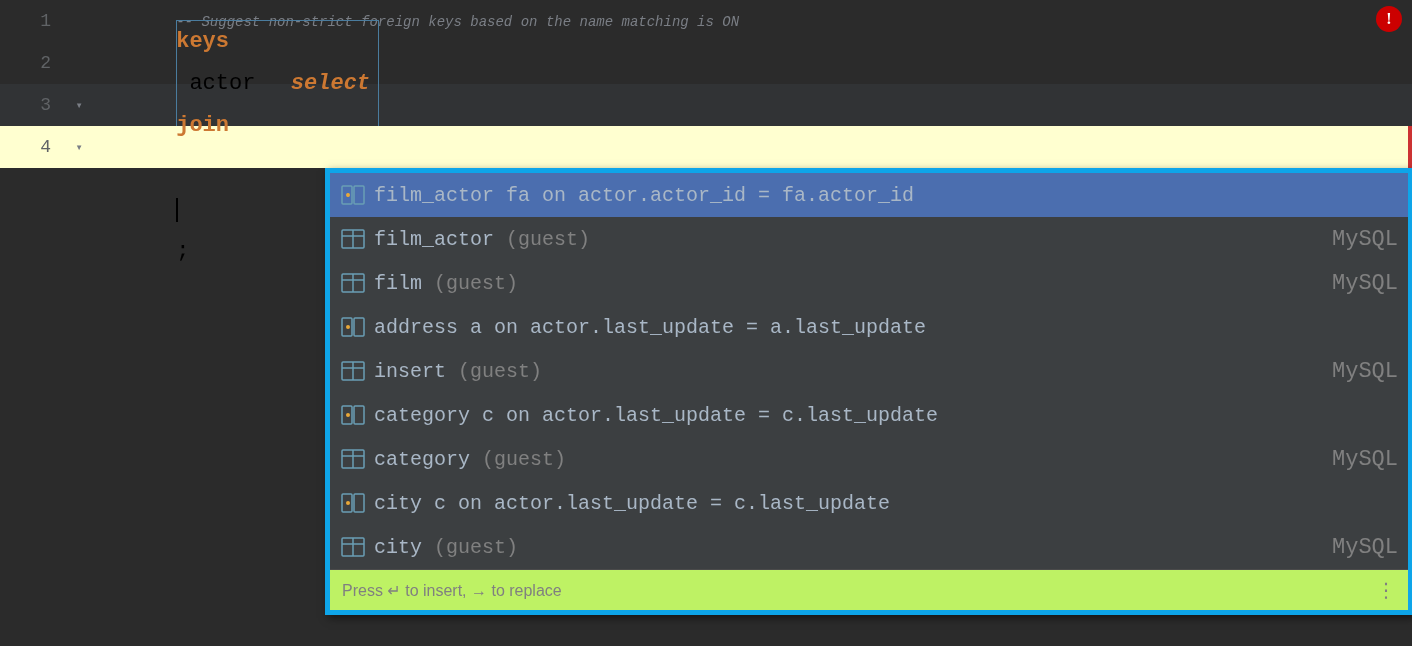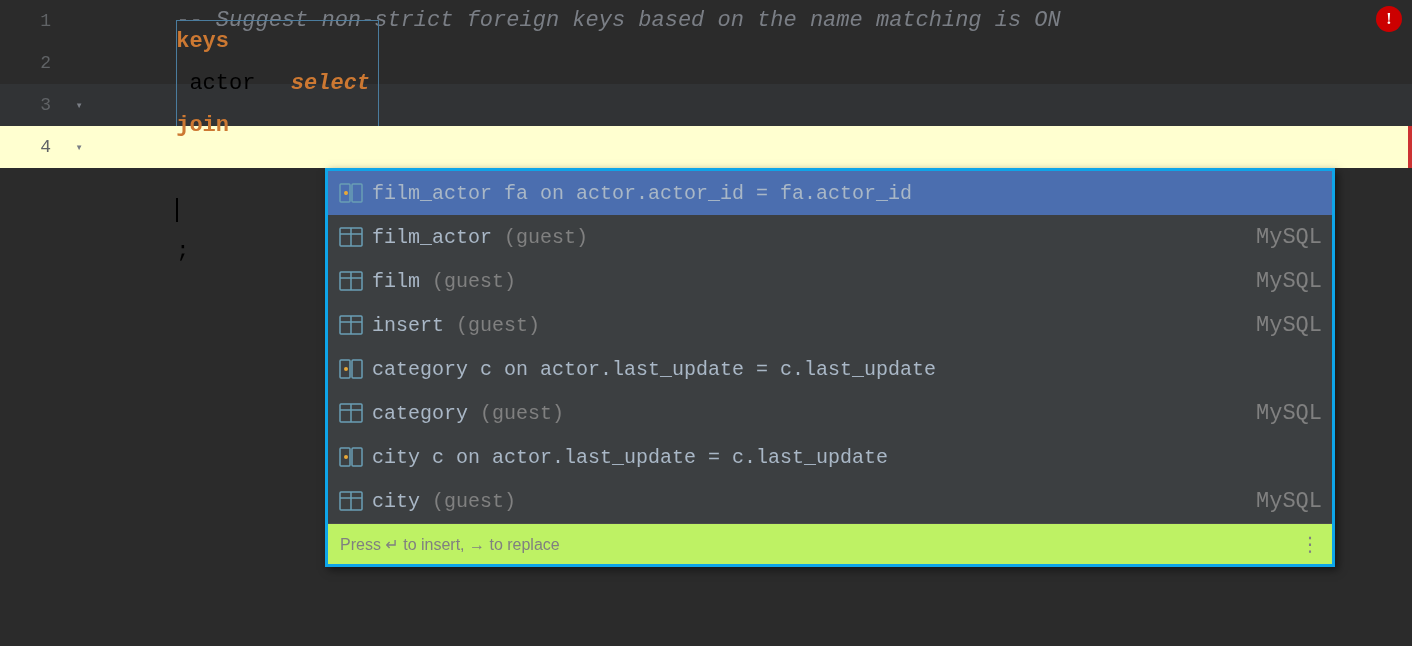--- a/index.html
+++ b/index.html
@@ -78,21 +78,21 @@
     }
 
     .keyword-select {
       color: #cc7832;
       font-weight: bold;
     }
 
     .line-1-comment {
       color: #7a7e85;
       font-style: italic;
-      font-size: 22px;
+      font-size: 14px;
     }
 
     .asterisk {
       color: #a9b7c6;
     }
 
     .line-3-content {
       color: #a9b7c6;
     }
 
@@ -127,23 +127,23 @@
       width: 4px;
       height: 42px;
       background: #cc3333;
     }
 
     
     .autocomplete {
       position: absolute;
       left: 325px;
       top: 168px;
-      width: 1010px;
+      width: 1088px;
       background: #3c3f41;
-      border: 3px solid #0ea5e9;
+      border: 5px solid #0ea5e9;
       z-index: 100;
       box-shadow: 3px 3px 8px rgba(0,0,0,0.5);
     }
 
     .ac-item {
       display: flex;
       align-items: center;
       height: 44px;
       padding: 0 10px;
       cursor: pointer;
@@ -327,20 +327,32 @@
           <line x1="12" y1="1" x2="12" y2="19" stroke="#6a9fb5" stroke-width="1.5"></line>
         </svg>
       </div>
       <div class="ac-text">
         <span class="table-name">film</span>
         <span class="guest-text"> </span><span class="guest-text">(guest)</span>
       </div>
       <div class="ac-source">MySQL</div>
     </div>
 
+    <div class="ac-item">
+      <div class="ac-icon">
+        <svg width="24" height="22" viewBox="0 0 24 22">
+          <rect x="1" y="2" width="10" height="18" rx="1" fill="none" stroke="#6a9fb5" stroke-width="1.5"></rect>
+          <rect x="13" y="2" width="10" height="18" rx="1" fill="none" stroke="#6a9fb5" stroke-width="1.5"></rect>
+          <circle cx="7" cy="11" r="2" fill="#e8a838"></circle>
+        </svg>
+      </div>
+      <div class="ac-text">
+        <span class="join-suggestion">address a on actor.last_update = a.last_update</span>
+      </div>
+    </div>
 
     <div class="ac-item">
       <div class="ac-icon">
         <svg width="24" height="20" viewBox="0 0 24 20">
           <rect x="1" y="1" width="22" height="18" rx="1" fill="none" stroke="#6a9fb5" stroke-width="1.5"></rect>
           <line x1="1" y1="7" x2="23" y2="7" stroke="#6a9fb5" stroke-width="1.5"></line>
           <line x1="12" y1="1" x2="12" y2="19" stroke="#6a9fb5" stroke-width="1.5"></line>
         </svg>
       </div>
       <div class="ac-text">

